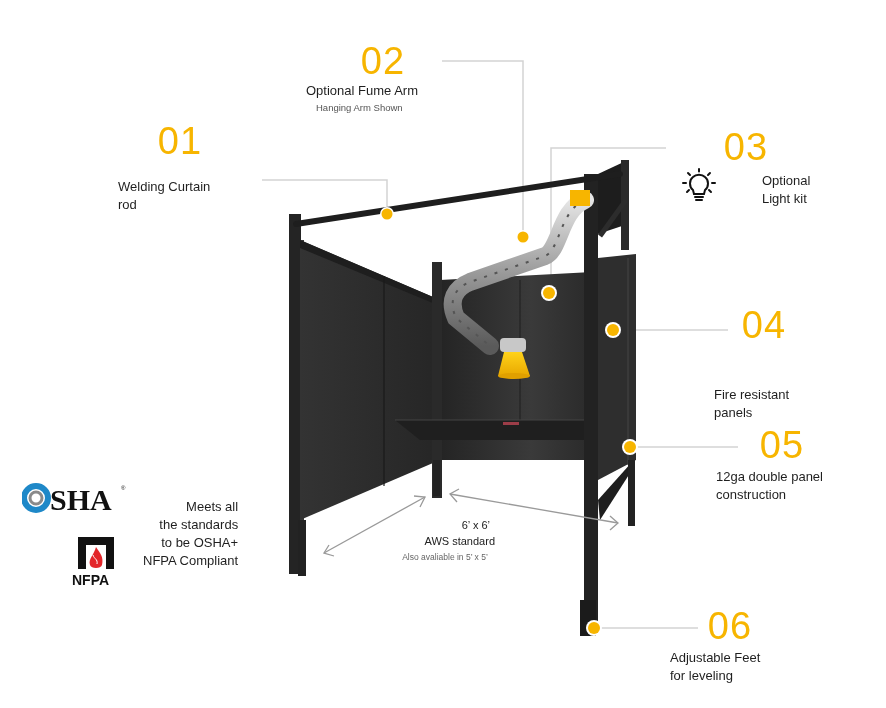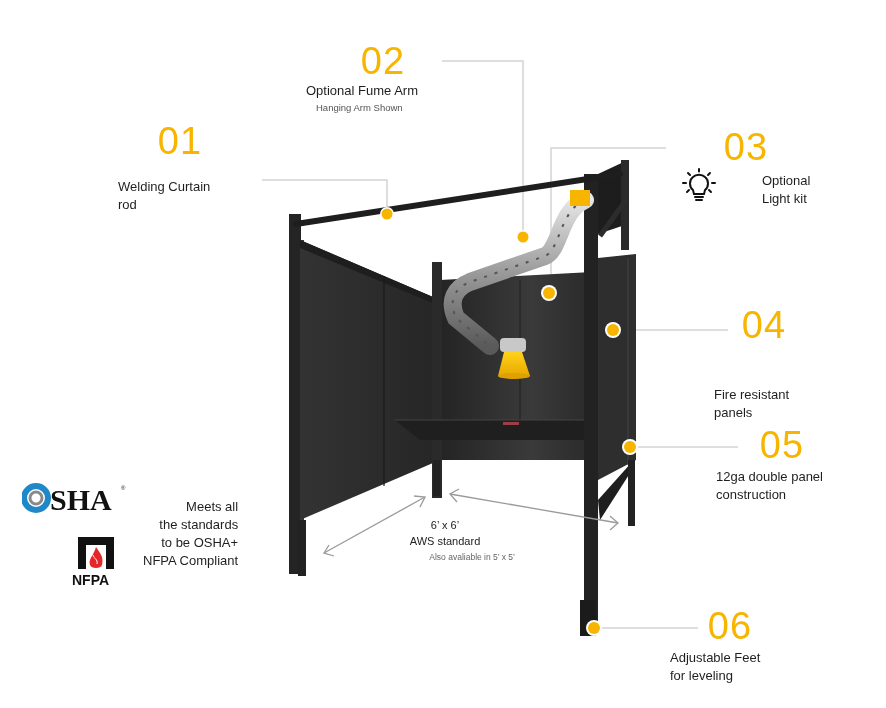--- a/index.html
+++ b/index.html
@@ -72,21 +72,21 @@
       font-size: 13px;
       line-height: 18px;
       color: #1f1f1f;
       white-space: pre-line;
       text-align: right;
     }
     .dim-title {
       position: absolute;
       font-size: 11px;
       color: #222;
-      text-align: center;
+      text-align: right;
     }
     .dim-sub {
       position: absolute;
       font-size: 8.5px;
       color: #666;
       text-align: center;
     }
   </style>
 </head>
 <body>
@@ -220,21 +220,21 @@
 <div class="num" style="left:756px; top:426px; width:52px;">05</div>
 <div class="label" style="left:716px; top:468px; width:134px;">12ga double panel
 construction</div>
 
 <div class="num" style="left:704px; top:607px; width:52px;">06</div>
 <div class="label" style="left:670px; top:649px; width:120px;">Adjustable Feet
 for leveling</div>
 
 <div class="dim-title" style="left:400px; top:519px; width:90px;">6’ x 6’</div>
 <div class="dim-title" style="left:395px; top:535px; width:100px;">AWS standard</div>
-<div class="dim-sub" style="left:375px; top:552px; width:140px;text-align:right;">Also avaliable in 5’ x 5’</div>
+<div class="dim-sub" style="left:375px; top:552px; width:140px;">Also avaliable in 5’ x 5’</div>
 
 <svg class="osha-logo" viewBox="0 0 104 36">
   <circle cx="14" cy="18" r="12" fill="none" stroke="#1e88c8" stroke-width="6"></circle>
   <circle cx="14" cy="18" r="6" fill="none" stroke="#8a8a8a" stroke-width="3"></circle>
   <text x="28" y="30" font-family="Liberation Serif, serif" font-size="30" font-weight="bold" fill="#111">SHA</text>
   <text x="99" y="10" font-family="Liberation Sans, sans-serif" font-size="6" fill="#111">®</text>
 </svg>
 
 <svg class="nfpa-logo" viewBox="0 0 52 56">
   <path d="M8,36 L8,4 L44,4 L44,36 L36,36 L36,12 L16,12 L16,36 Z" fill="#111"></path>

